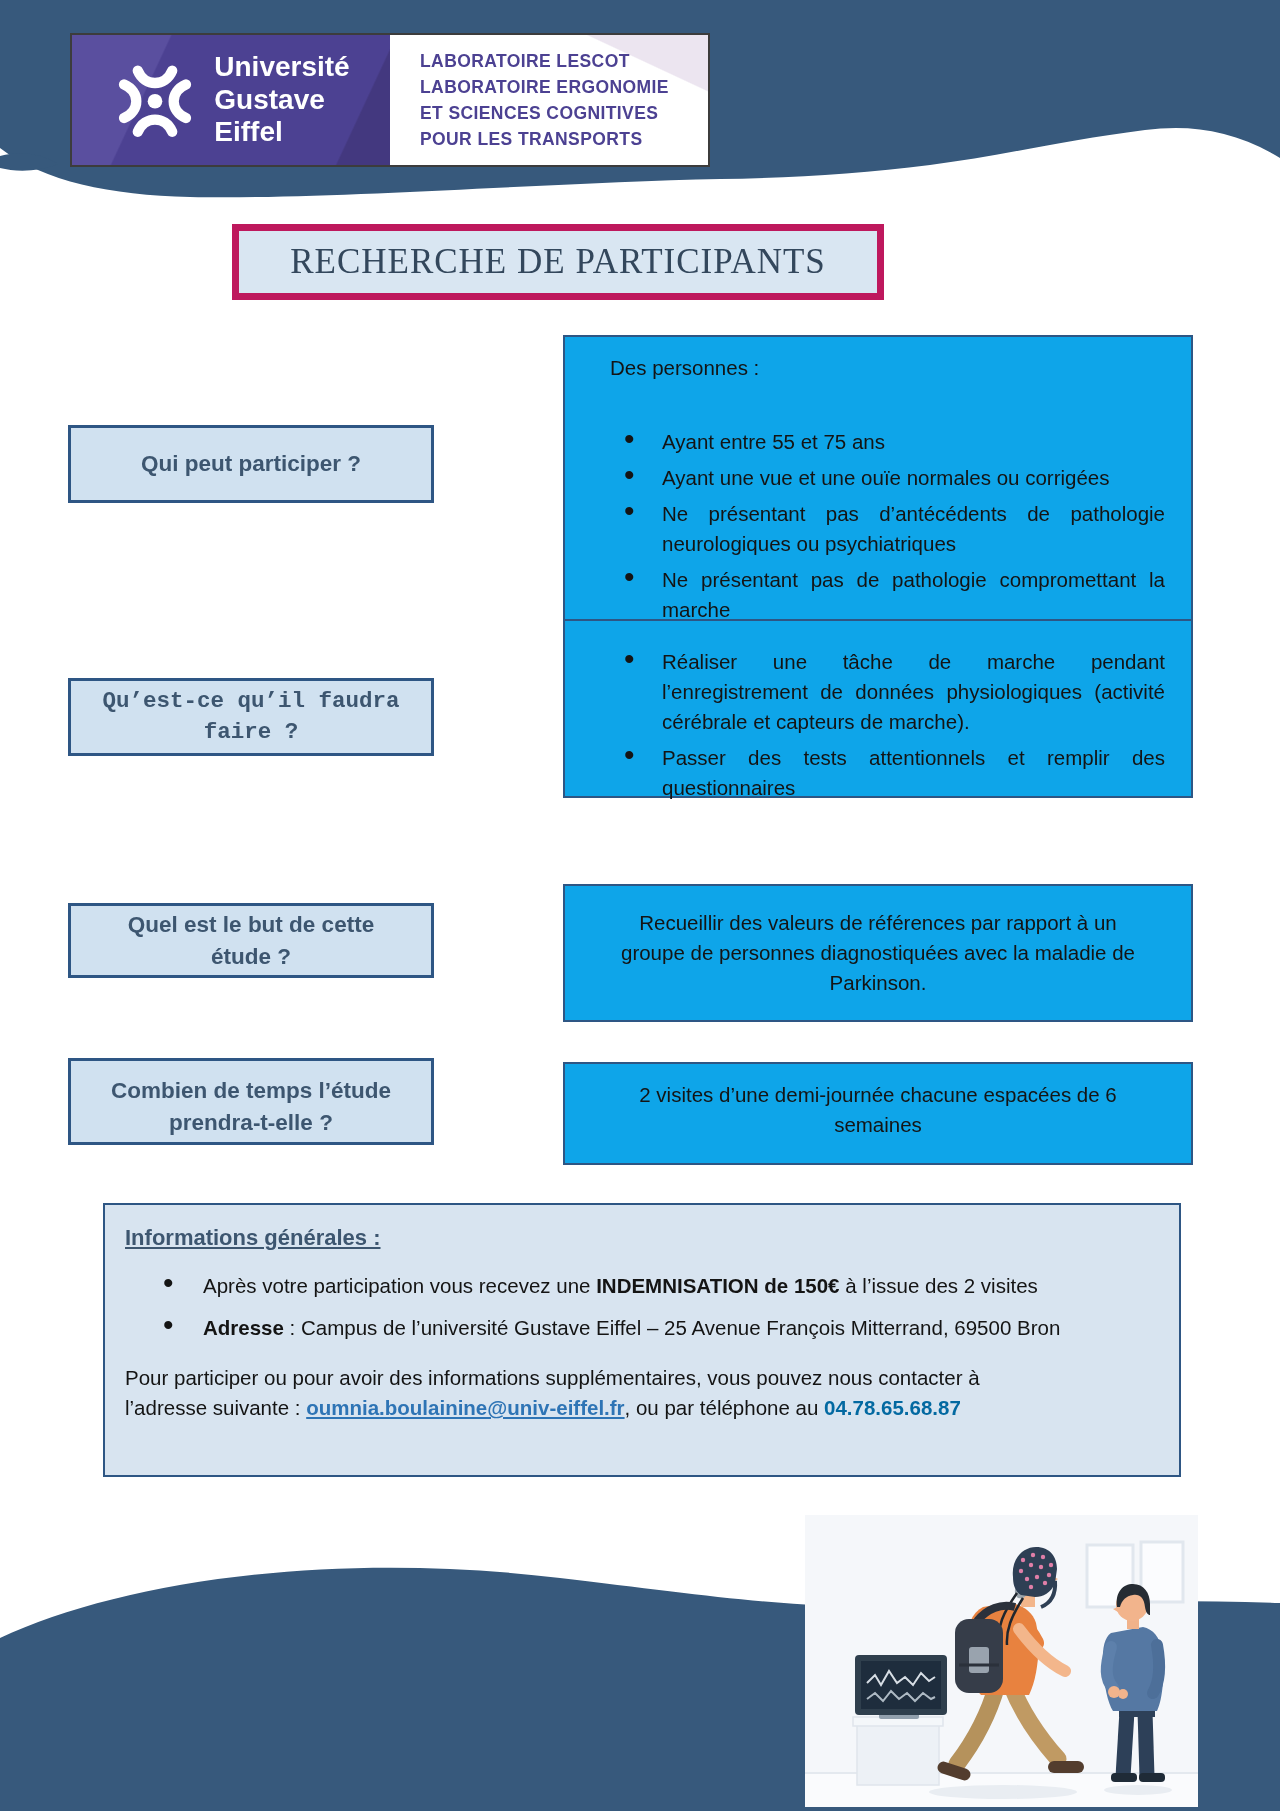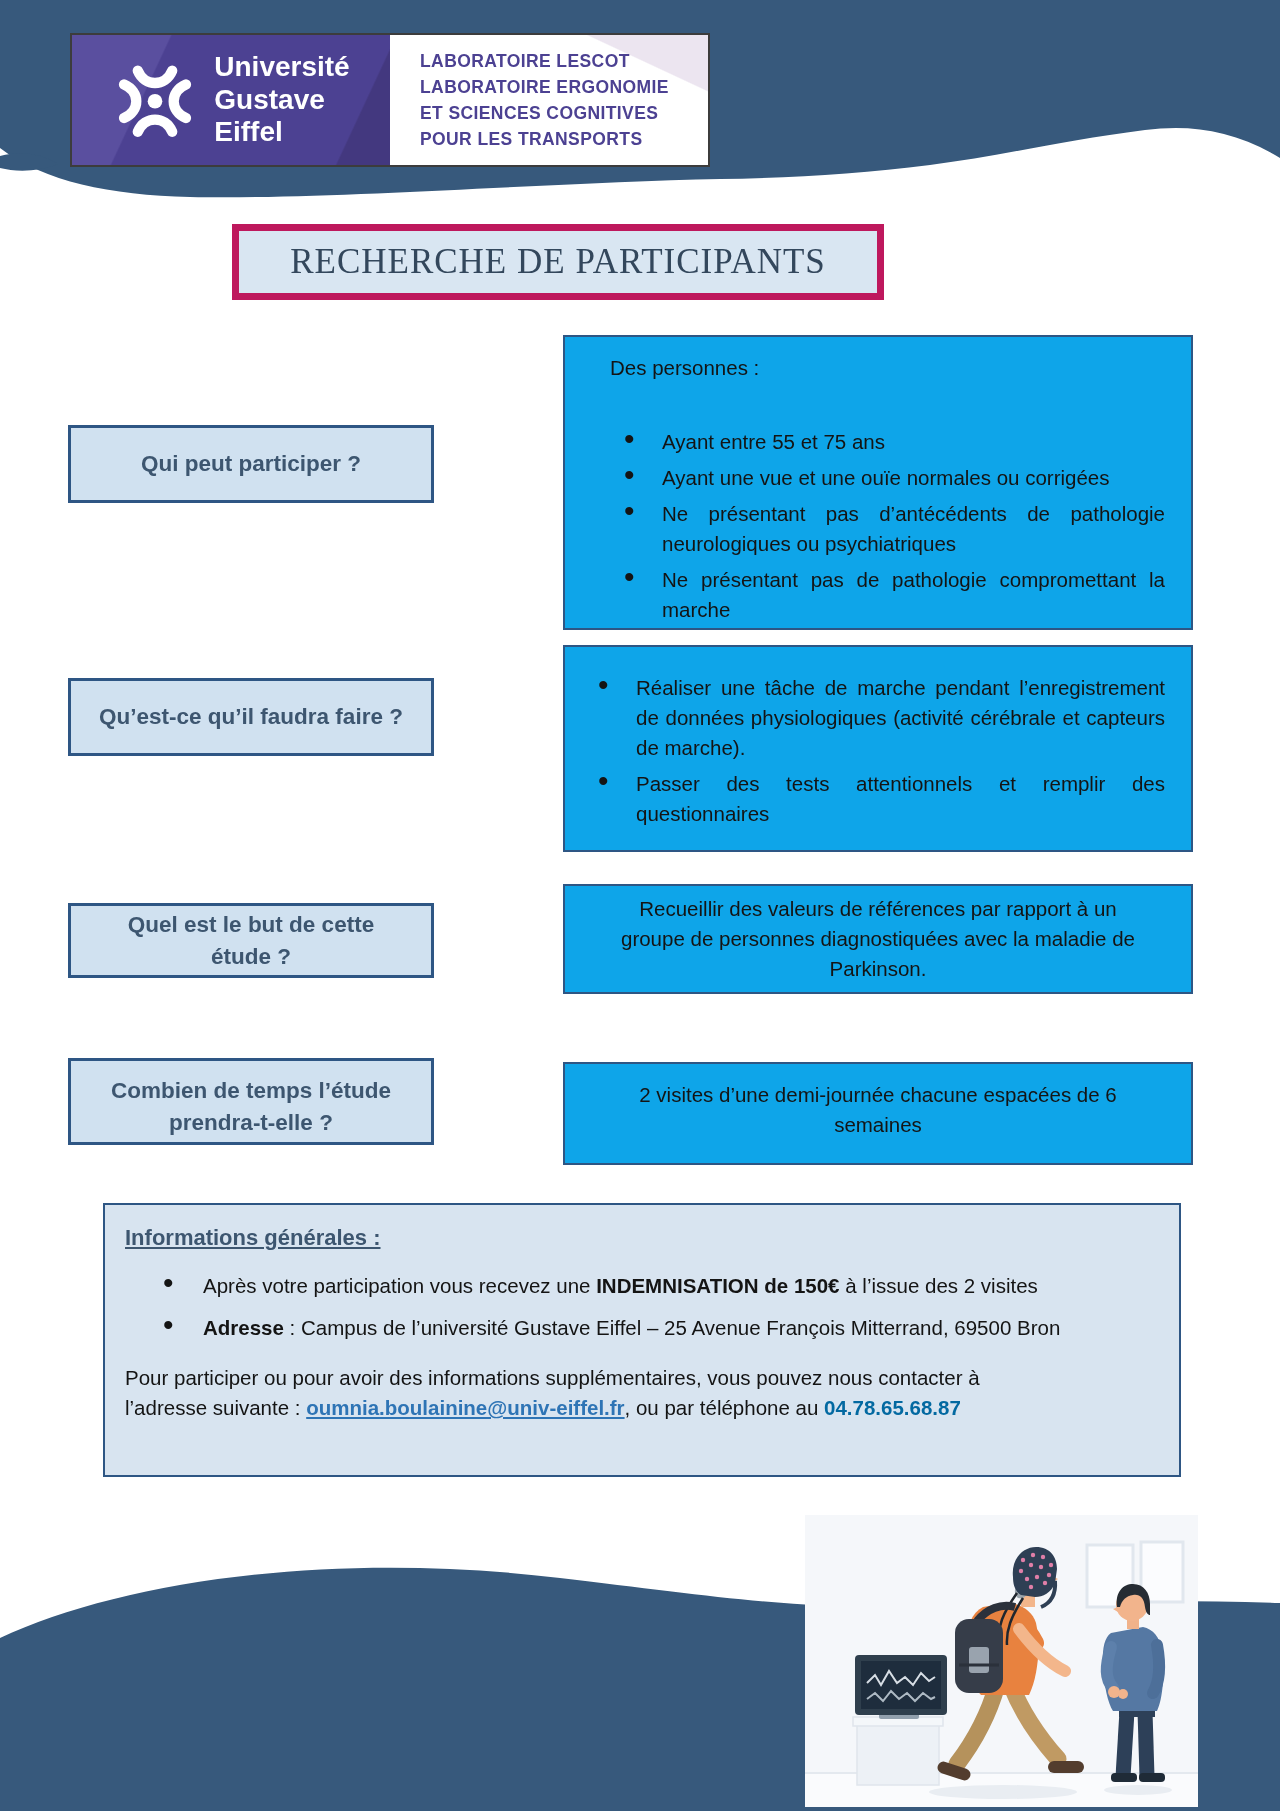--- a/index.html
+++ b/index.html
@@ -33,30 +33,30 @@
   .title-box{position:absolute;left:232px;top:224px;width:652px;height:76px;background:#d9e6f2;
              border:7px solid #be185d;box-sizing:border-box;display:flex;align-items:center;
              justify-content:center;z-index:1;}
   .title-text{font-family:"Liberation Serif",serif;font-size:35px;color:#33475c;letter-spacing:1px;}
 
   
   .q-box{position:absolute;left:68px;width:366px;background:#d0e1f0;border:3px solid #2e5684;
          box-sizing:border-box;display:flex;align-items:center;justify-content:center;text-align:center;
          color:#3d5670;font-weight:bold;font-size:22.5px;line-height:1.4;padding:0 24px;z-index:1;}
   .q1{top:425px;height:78px;}
-  .q2{top:678px;height:78px;}
+  .q2{top:678px;height:78px;font-family:Liberation Mono, monospace;}
   .q3{top:903px;height:75px;}
   .q4{top:1058px;height:87px;align-items:flex-start;padding-top:14px;}
 
   
   .a-box{position:absolute;left:563px;width:630px;background:#0ea5e9;border:2px solid #2e5684;
          box-sizing:border-box;font-size:20.5px;line-height:30px;z-index:1;}
   .a1{top:335px;height:295px;padding:16px 26px 0 45px;}
-  .a2{top:645px;height:207px;padding:26px 26px 0 19px;}
-  .a3{top:884px;height:110px;display:flex;align-items:center;justify-content:center;
+  .a2{top:619px;height:179px;padding:26px 26px 0 45px;}
+  .a3{top:884px;height:138px;display:flex;align-items:center;justify-content:center;
       text-align:center;padding:0 52px;}
   .a4{top:1062px;height:103px;display:flex;align-items:flex-start;justify-content:center;
       text-align:center;padding:16px 58px 0;}
   .a-intro{margin-bottom:44px;}
   ul.bullets{list-style:none;margin:0;padding:0;}
   ul.bullets li{position:relative;padding-left:52px;margin-bottom:6px;text-align:justify;}
   ul.bullets li::before{content:"•";position:absolute;left:14px;top:-3px;font-size:30px;color:#141414;}
 
   
   .info-box{position:absolute;left:103px;top:1203px;width:1078px;height:274px;background:#d8e4f0;

